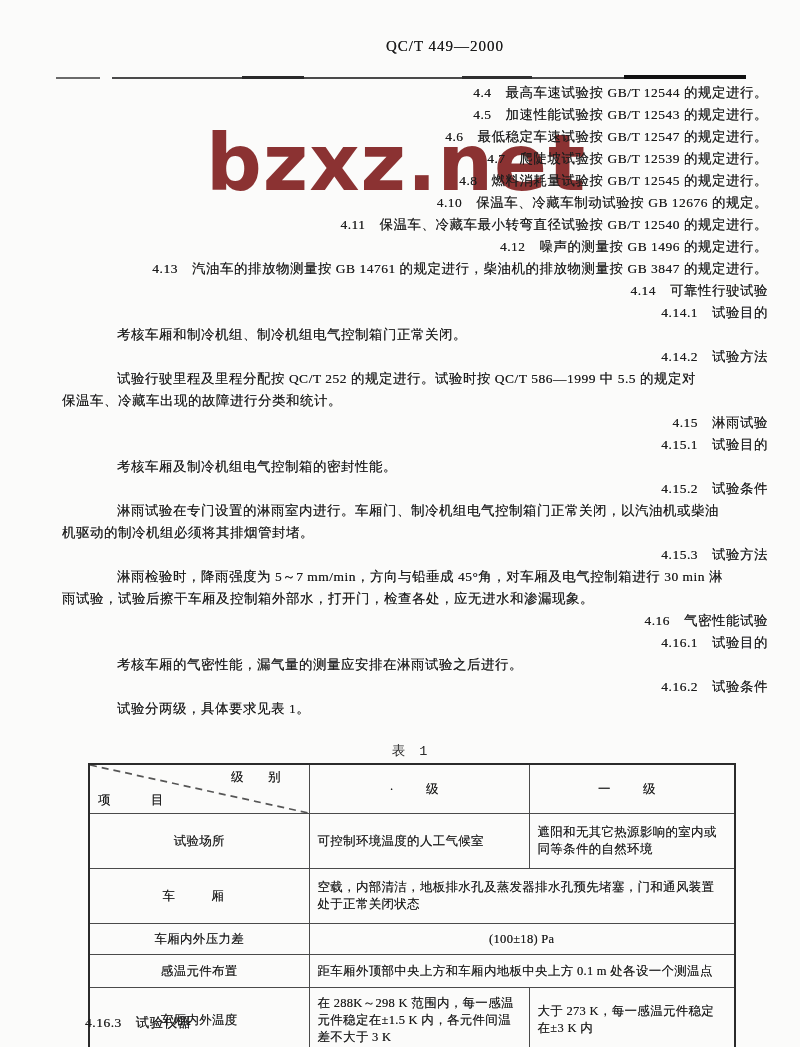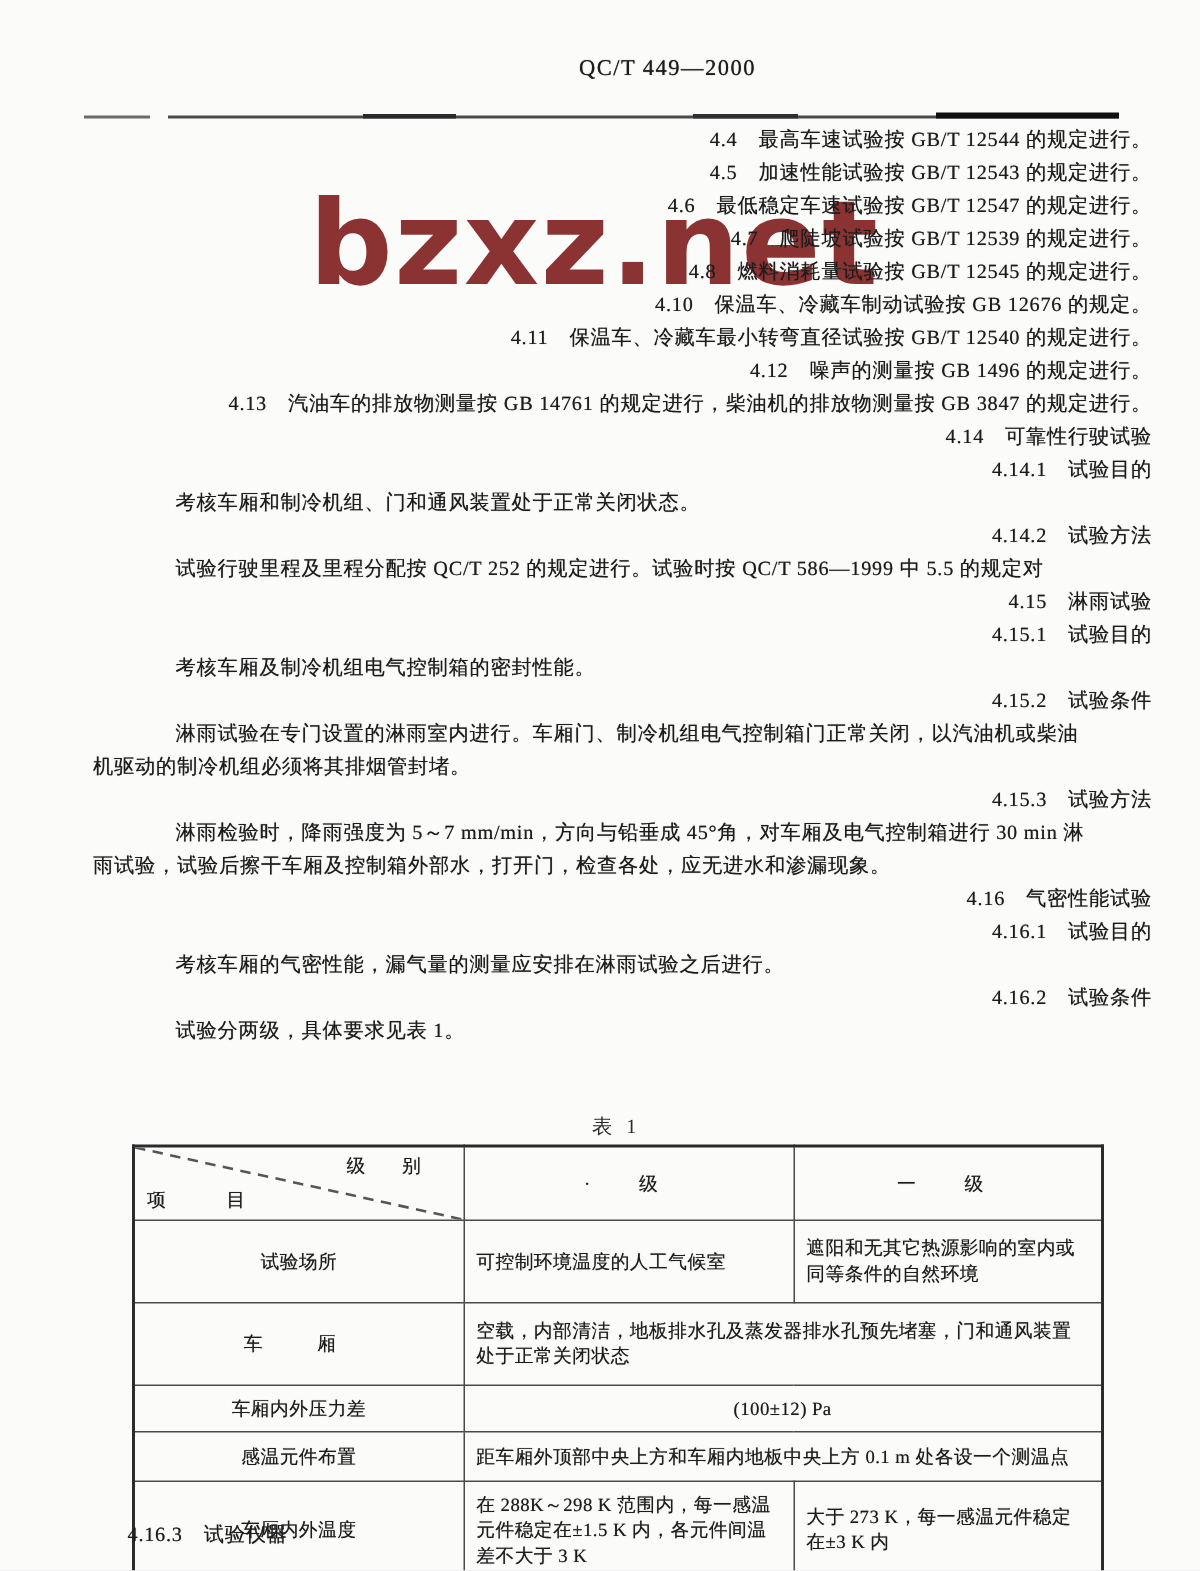--- a/index.html
+++ b/index.html
@@ -30,21 +30,21 @@
   .body-text{
     position:absolute; left:62px; top:82px; width:706px; z-index:1;
     font-size:13.5px; letter-spacing:.5px; text-shadow:0 0 .5px rgba(40,40,40,.75);
   }
   .ln{height:22px; line-height:22px; white-space:nowrap;}
   .ln.clause{padding-left:23px;text-align:right;}
   .ln.indent{padding-left:55px;}
   .ln.cont{padding-left:0;}
   .table-caption{
     position:absolute; left:88px; top:742px; width:646px; z-index:1;
-    text-align:center; font-size:13.5px; letter-spacing:3px; color:#2b2b2b;
+    text-align:center; font-size:13.5px; letter-spacing:3px; color:#2b2b2b;font-family:Liberation Mono, monospace;
   }
   table.spec{
     position:absolute; left:88px; top:763px; z-index:1;
     border-collapse:collapse; table-layout:fixed; width:646px;
     font-size:12.5px; letter-spacing:.3px;
     text-shadow:0 0 .5px rgba(40,40,40,.7);
   }
   table.spec td{
     border:1px solid #4a4a4a; padding:3px 8px; vertical-align:middle;
     line-height:17px;
@@ -90,23 +90,24 @@
     <div class="ln clause">4.5　加速性能试验按 GB/T 12543 的规定进行。</div>
     <div class="ln clause">4.6　最低稳定车速试验按 GB/T 12547 的规定进行。</div>
     <div class="ln clause">4.7　爬陡坡试验按 GB/T 12539 的规定进行。</div>
     <div class="ln clause">4.8　燃料消耗量试验按 GB/T 12545 的规定进行。</div>
     <div class="ln clause">4.10　保温车、冷藏车制动试验按 GB 12676 的规定。</div>
     <div class="ln clause">4.11　保温车、冷藏车最小转弯直径试验按 GB/T 12540 的规定进行。</div>
     <div class="ln clause">4.12　噪声的测量按 GB 1496 的规定进行。</div>
     <div class="ln clause">4.13　汽油车的排放物测量按 GB 14761 的规定进行，柴油机的排放物测量按 GB 3847 的规定进行。</div>
     <div class="ln clause">4.14　可靠性行驶试验</div>
     <div class="ln clause">4.14.1　试验目的</div>
-    <div class="ln indent">考核车厢和制冷机组、门和通风装置处于正常关闭状态。</div>
+    <div class="ln indent">考核车厢和制冷机组、制冷机组电气控制箱门正常关闭。</div>
     <div class="ln clause">4.14.2　试验方法</div>
     <div class="ln indent">试验行驶里程及里程分配按 QC/T 252 的规定进行。试验时按 QC/T 586—1999 中 5.5 的规定对</div>
+    <div class="ln cont">保温车、冷藏车出现的故障进行分类和统计。</div>
     <div class="ln clause">4.15　淋雨试验</div>
     <div class="ln clause">4.15.1　试验目的</div>
     <div class="ln indent">考核车厢及制冷机组电气控制箱的密封性能。</div>
     <div class="ln clause">4.15.2　试验条件</div>
     <div class="ln indent">淋雨试验在专门设置的淋雨室内进行。车厢门、制冷机组电气控制箱门正常关闭，以汽油机或柴油</div>
     <div class="ln cont">机驱动的制冷机组必须将其排烟管封堵。</div>
     <div class="ln clause">4.15.3　试验方法</div>
     <div class="ln indent">淋雨检验时，降雨强度为 5～7 mm/min，方向与铅垂成 45°角，对车厢及电气控制箱进行 30 min 淋</div>
     <div class="ln cont">雨试验，试验后擦干车厢及控制箱外部水，打开门，检查各处，应无进水和渗漏现象。</div>
     <div class="ln clause">4.16　气密性能试验</div>
@@ -140,21 +141,21 @@
         <td class="item dashR">试验场所</td>
         <td>可控制环境温度的人工气候室</td>
         <td>遮阳和无其它热源影响的室内或同等条件的自然环境</td>
       </tr>
       <tr class="r2">
         <td class="item wide dashR">车　厢</td>
         <td colspan="2">空载，内部清洁，地板排水孔及蒸发器排水孔预先堵塞，门和通风装置处于正常关闭状态</td>
       </tr>
       <tr class="r3">
         <td class="item dashR">车厢内外压力差</td>
-        <td colspan="2" class="c-center">(100±12) Pa</td>
+        <td colspan="2" class="c-center">(100±18) Pa</td>
       </tr>
       <tr class="r4">
         <td class="item dashR">感温元件布置</td>
         <td colspan="2">距车厢外顶部中央上方和车厢内地板中央上方 0.1 m 处各设一个测温点</td>
       </tr>
       <tr class="r5">
         <td class="item dashR">车厢内外温度</td>
         <td>在 288K～298 K 范围内，每一感温元件稳定在±1.5 K 内，各元件间温差不大于 3 K</td>
         <td>大于 273 K，每一感温元件稳定在±3 K 内</td>
       </tr>

